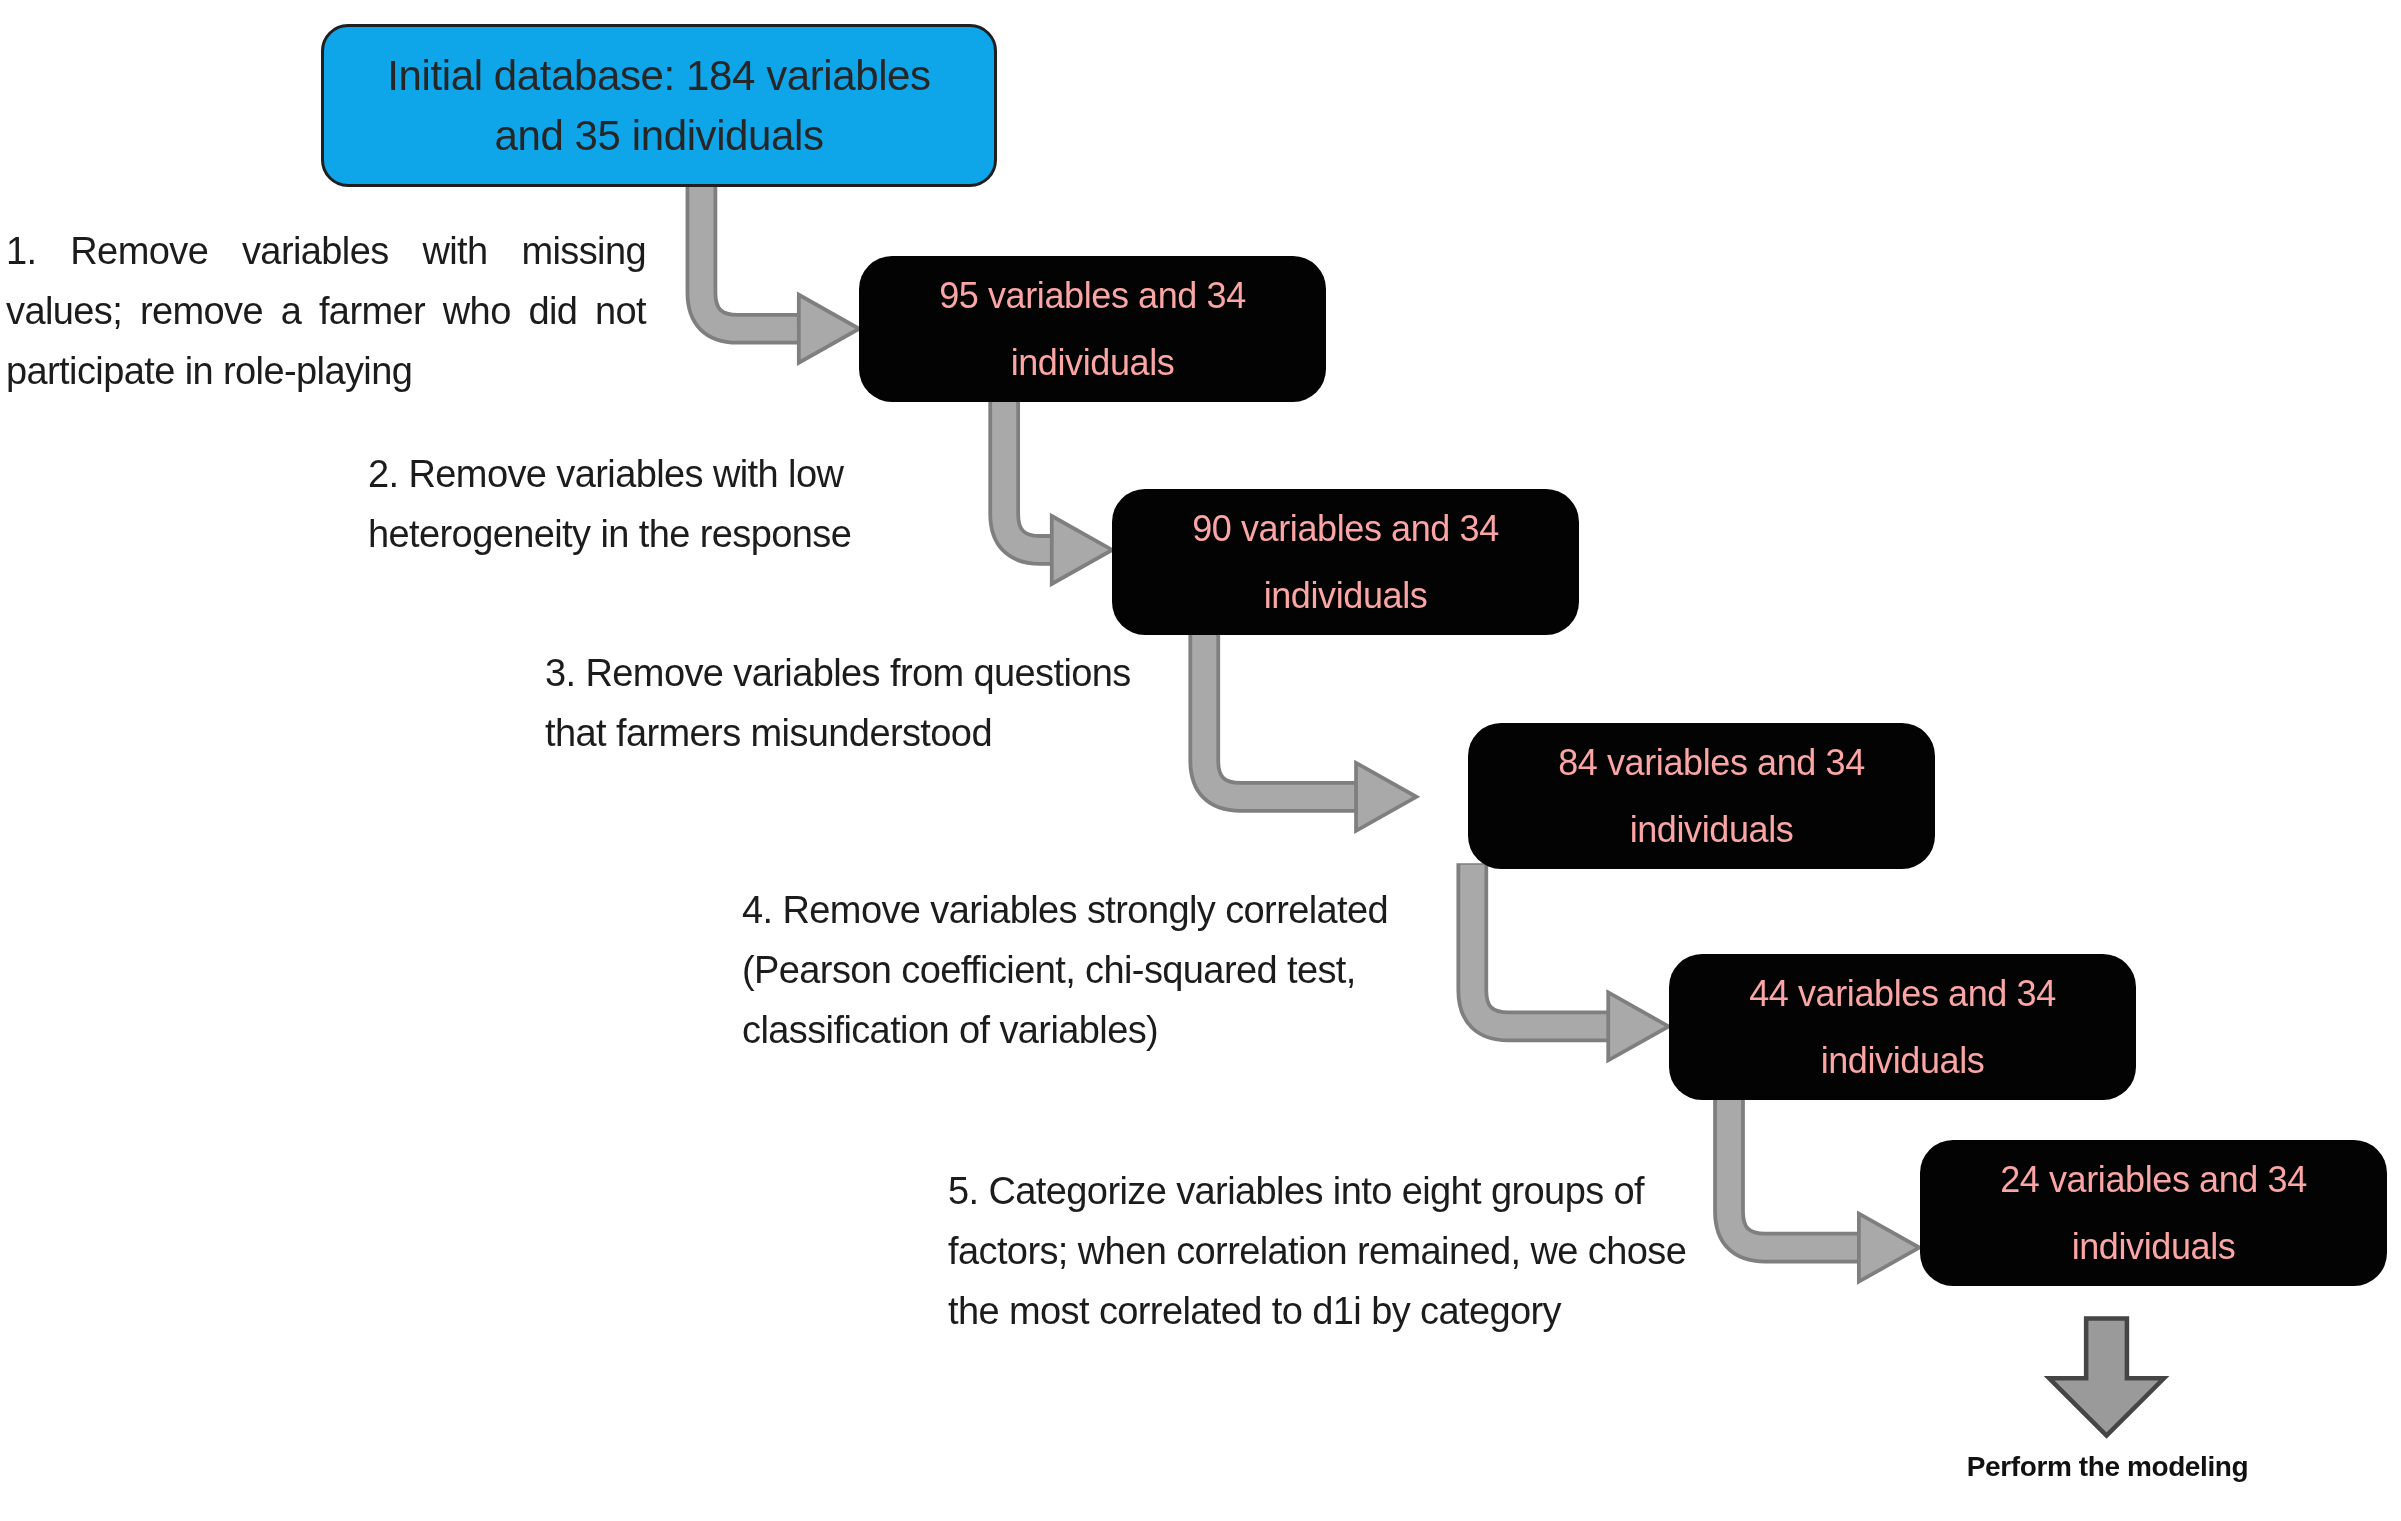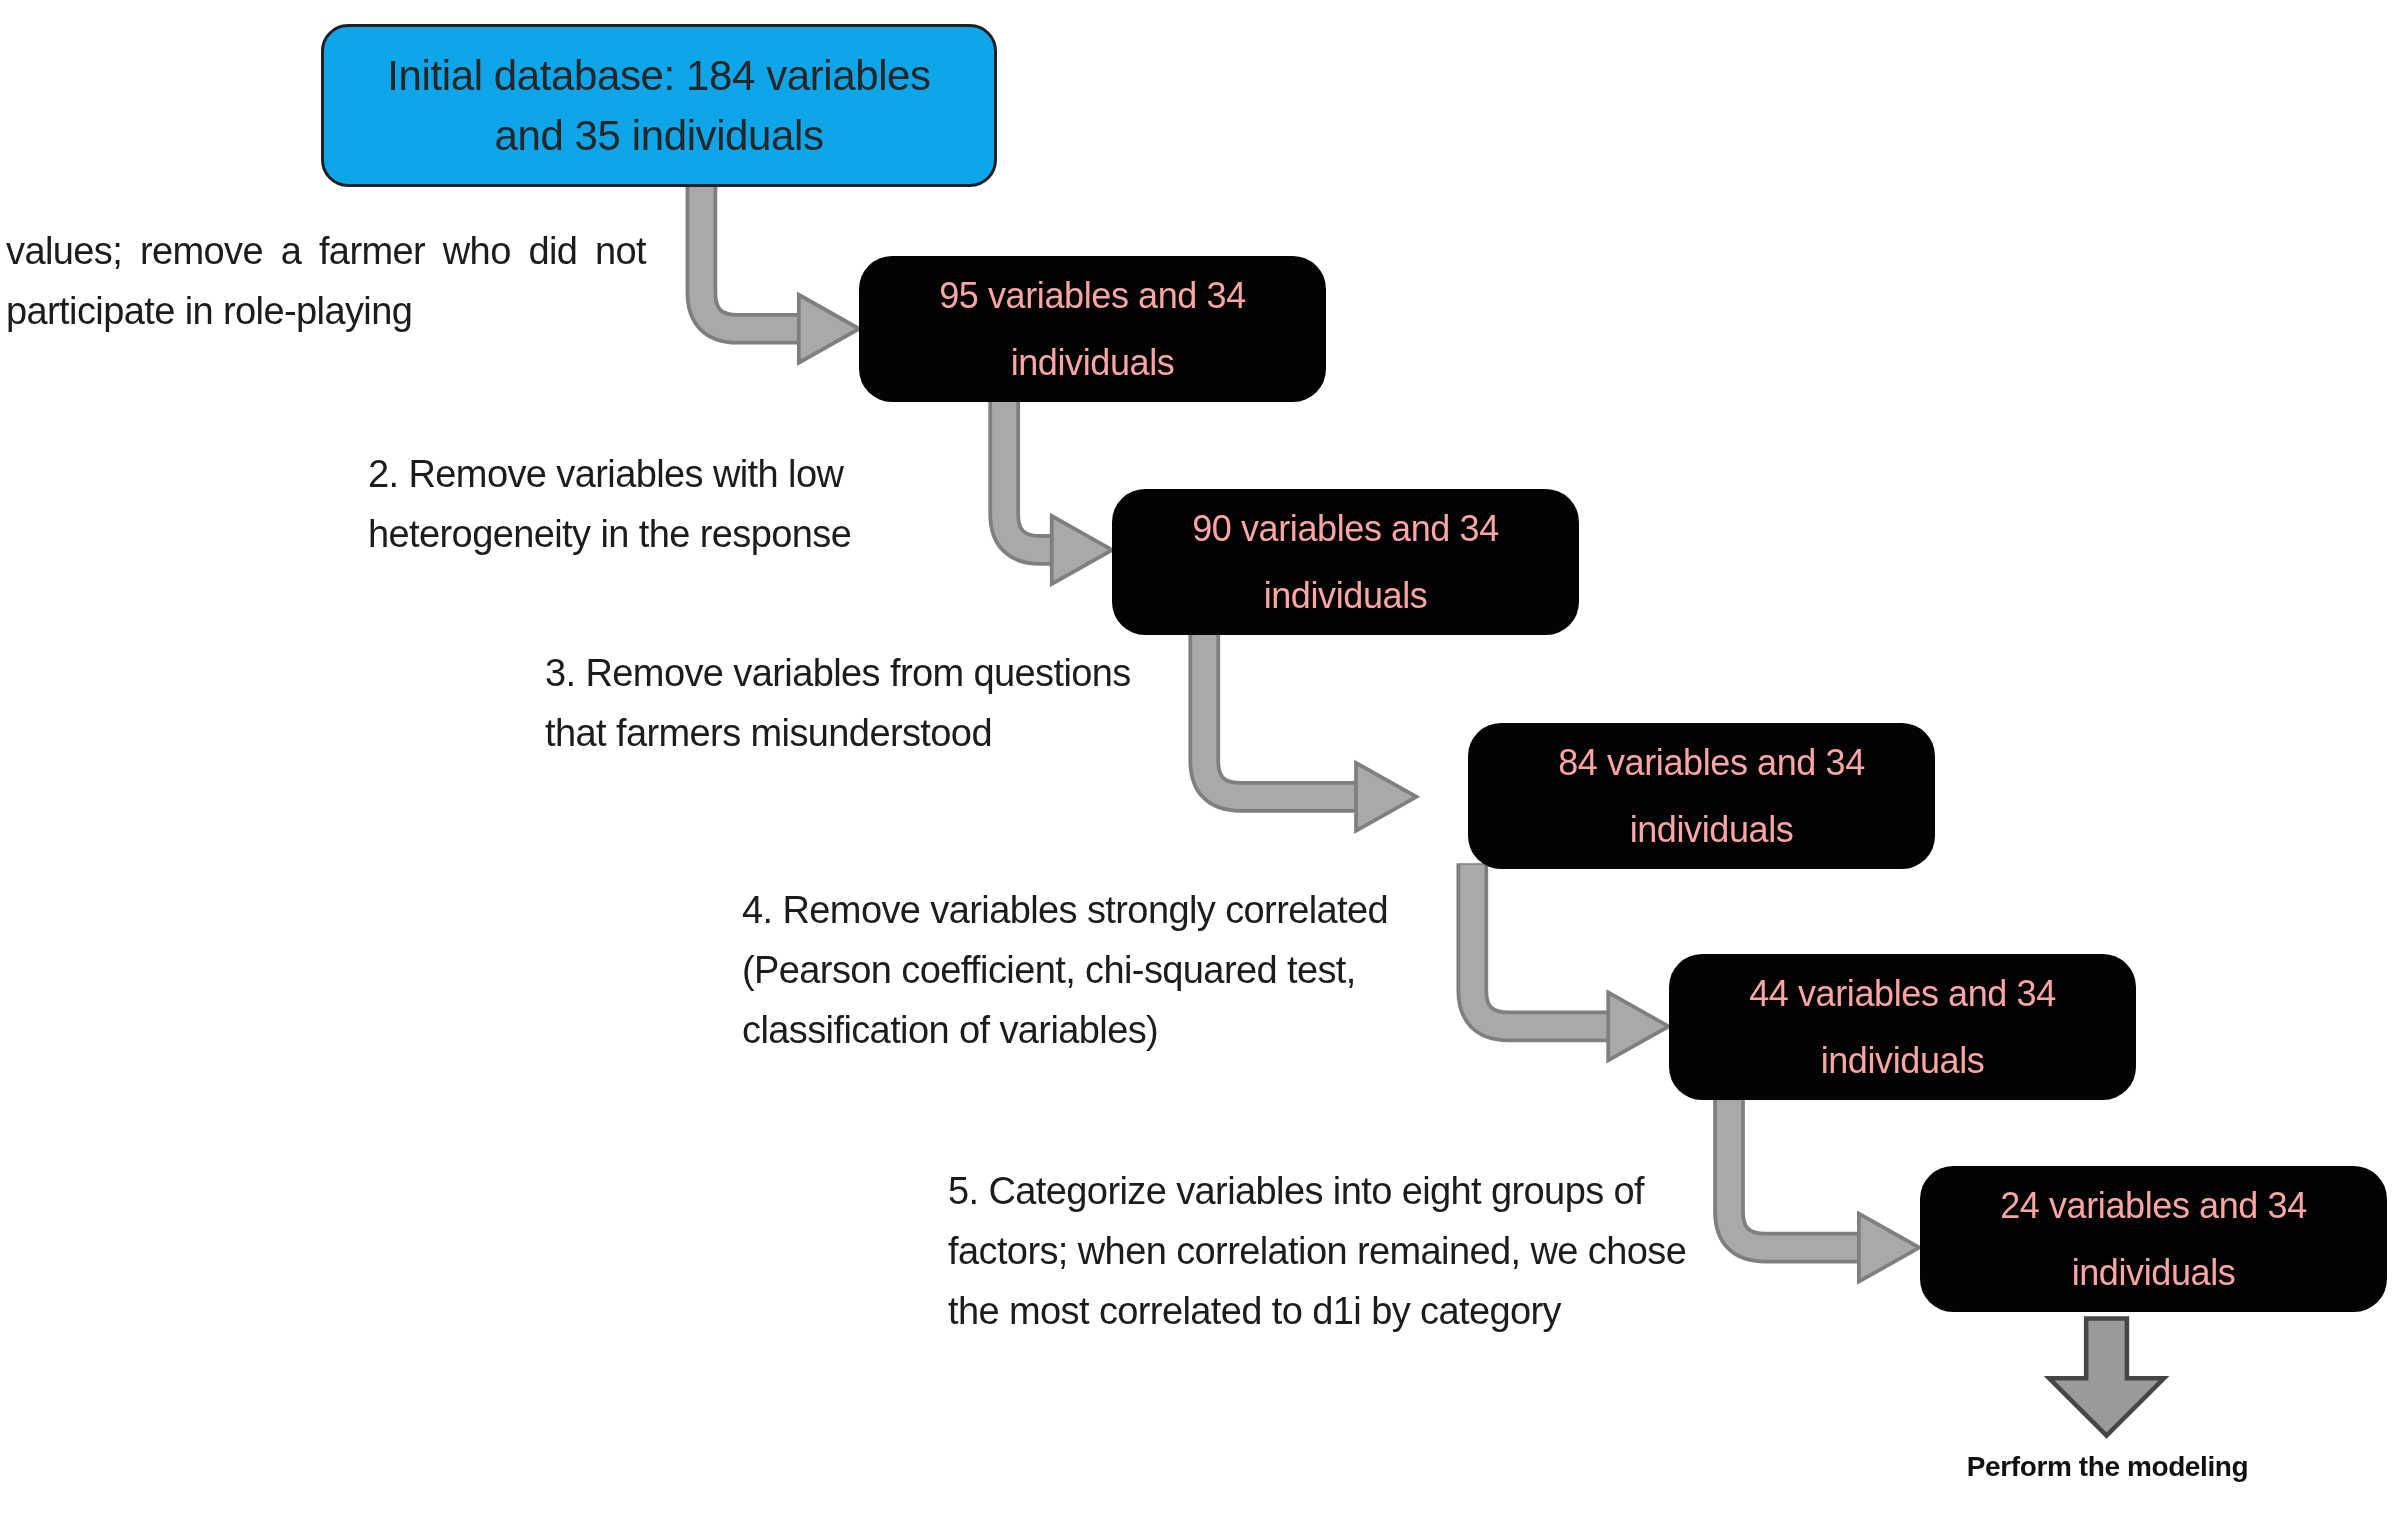--- a/index.html
+++ b/index.html
@@ -67,20 +67,21 @@
 
     <polygon points="2763,1746 2817,1746 2817,1825 2866,1825 2790,1901 2714,1825 2763,1825" fill="#9a9a9a" stroke="#454545" stroke-width="6"></polygon>
   </svg>
 
   <div class="node initial-box">
     <div>Initial database: 184 variables</div>
     <div>and 35 individuals</div>
   </div>
 
   <div class="annotation justified" style="left:6px;top:221px;">
+    <div class="ann-line">1. Remove variables with missing</div>
     <div class="ann-line">values; remove a farmer who did not</div>
     <div class="ann-line last">participate in role-playing</div>
   </div>
   <div class="node result-box" style="left:859px;top:256px;">
     <div>95 variables and 34</div>
     <div>individuals</div>
   </div>
 
   <div class="annotation" style="left:368px;top:444px;">
     <div class="ann-line">2. Remove variables with low</div>
@@ -108,21 +109,21 @@
   <div class="node result-box" style="left:1669px;top:954px;">
     <div>44 variables and 34</div>
     <div>individuals</div>
   </div>
 
   <div class="annotation" style="left:948px;top:1161px;">
     <div class="ann-line">5. Categorize variables into eight groups of</div>
     <div class="ann-line">factors; when correlation remained, we chose</div>
     <div class="ann-line">the most correlated to d1i by category</div>
   </div>
-  <div class="node result-box" style="left:1920px;top:1166px;">
+  <div class="node result-box" style="left:1920px;top:1140px;">
     <div>24 variables and 34</div>
     <div>individuals</div>
   </div>
 
   <div class="final-label">Perform the modeling</div>
 
 </div>
 
 
 </body></html>

